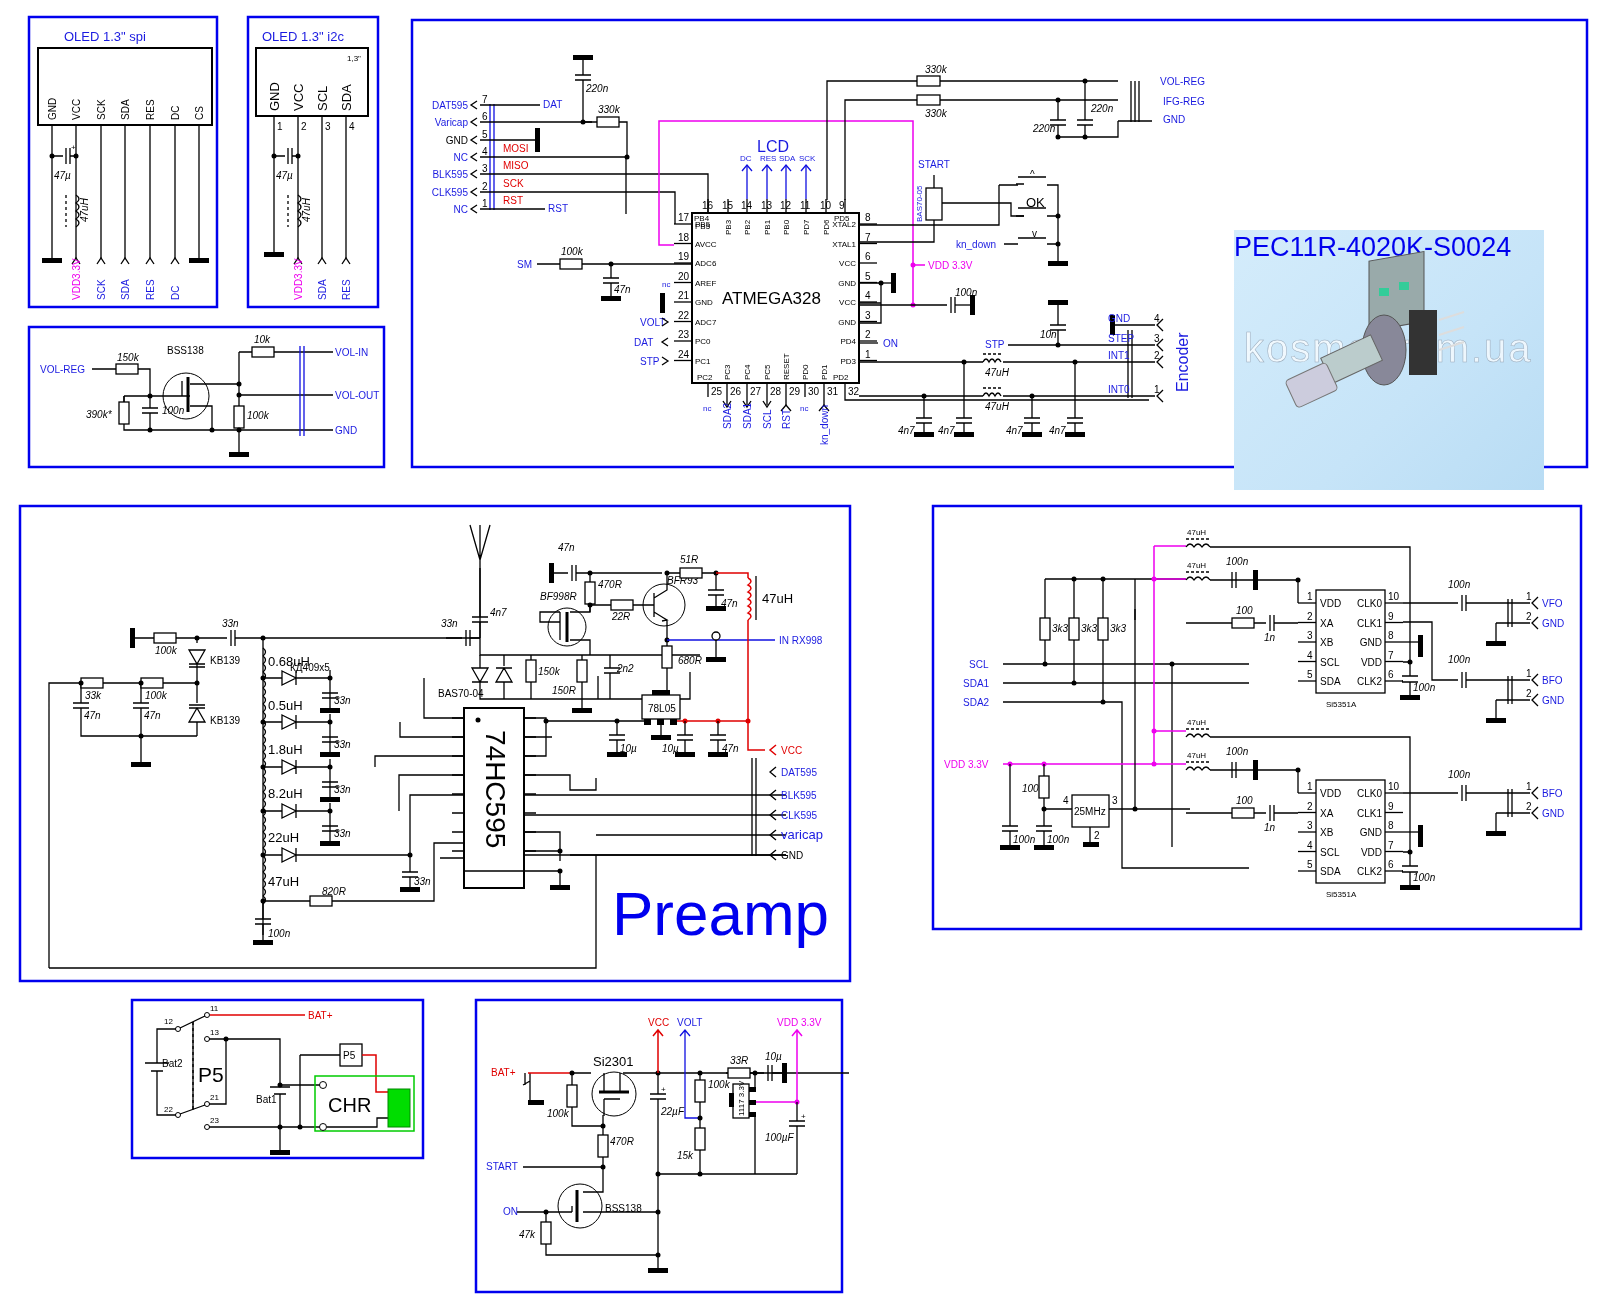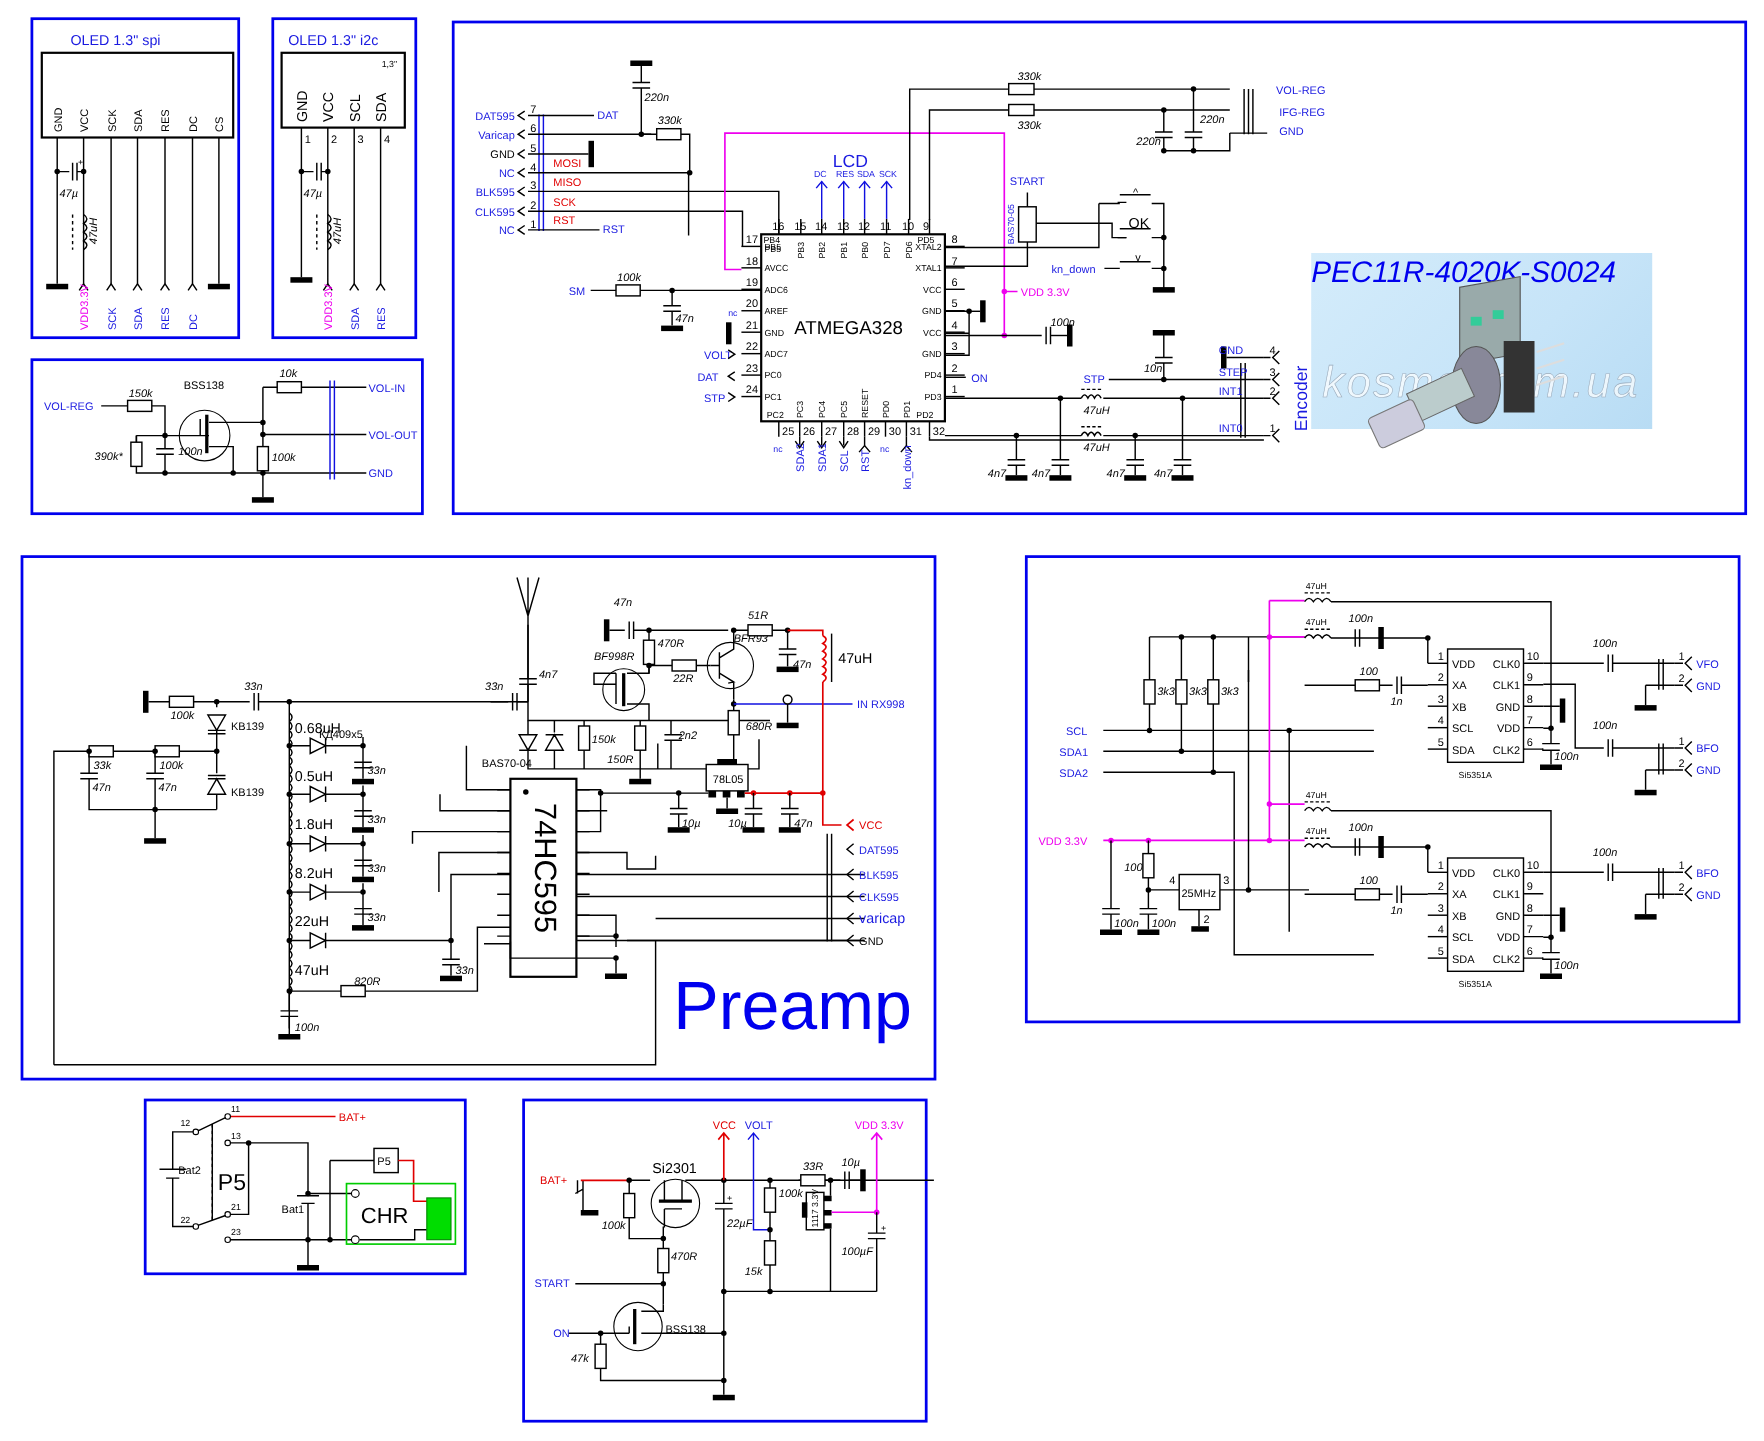--- a/index.html
+++ b/index.html
@@ -22,21 +22,21 @@
   .tb{font-family:"Liberation Sans",sans-serif;font-size:10px;fill:#1a1ae0;}
   .tr{font-family:"Liberation Sans",sans-serif;font-size:10px;fill:#e00000;}
   .tm{font-family:"Liberation Sans",sans-serif;font-size:10px;fill:#ee00ee;}
   .ts{font-family:"Liberation Sans",sans-serif;font-size:8px;fill:#000;}
   .tsb{font-family:"Liberation Sans",sans-serif;font-size:8px;fill:#1a1ae0;}
   .tt{font-family:"Liberation Sans",sans-serif;font-size:13px;fill:#1a1ae0;}
   .tbig{font-family:"Liberation Sans",sans-serif;font-size:62px;fill:#0000ee;}
   .tlcd{font-family:"Liberation Sans",sans-serif;font-size:16px;fill:#1a1ae0;}
   .tchip{font-family:"Liberation Sans",sans-serif;font-size:17px;fill:#000;}
   .tl{font-family:"Liberation Sans",sans-serif;font-size:13px;fill:#000;}
-  .photo{position:absolute;left:1192px;top:230px;width:310px;height:160px;background:linear-gradient(135deg,#d4ecfb 0%,#c6e4f8 60%,#b8dcf4 100%);font-style:italic;}
+  .photo{position:absolute;left:1234px;top:230px;width:310px;height:260px;background:linear-gradient(135deg,#d4ecfb 0%,#c6e4f8 60%,#b8dcf4 100%);}
   .photo .ptitle{position:absolute;left:0;top:2px;font-size:27px;color:#0000ee;font-family:"Liberation Sans",sans-serif;white-space:nowrap;}
   .photo .wm{position:absolute;left:10px;top:96px;font-size:40px;color:rgba(255,255,255,0.7);font-family:"Liberation Sans",sans-serif;letter-spacing:2px;-webkit-text-stroke:0.5px #9ab;}
 </style>
 </head>
 <body>
 
 <svg width="1604" height="1310" viewBox="0 0 1604 1310">
 
   <rect class="frame" x="29" y="17" width="188" height="290"></rect>
   <rect class="frame" x="248" y="17" width="130" height="290"></rect>

